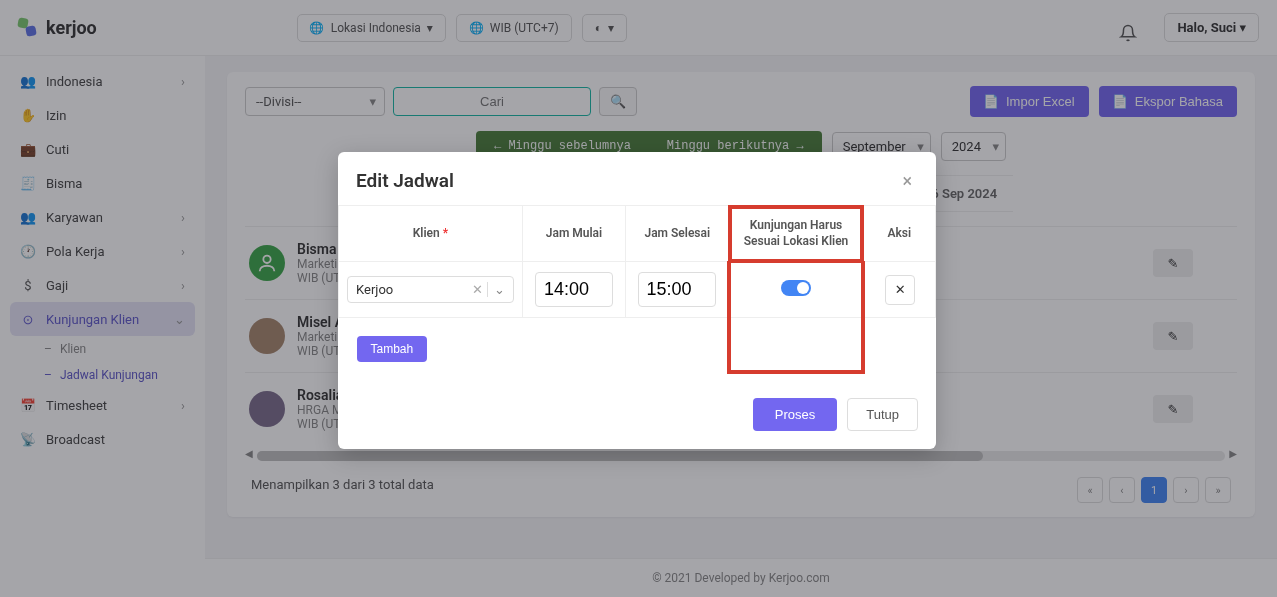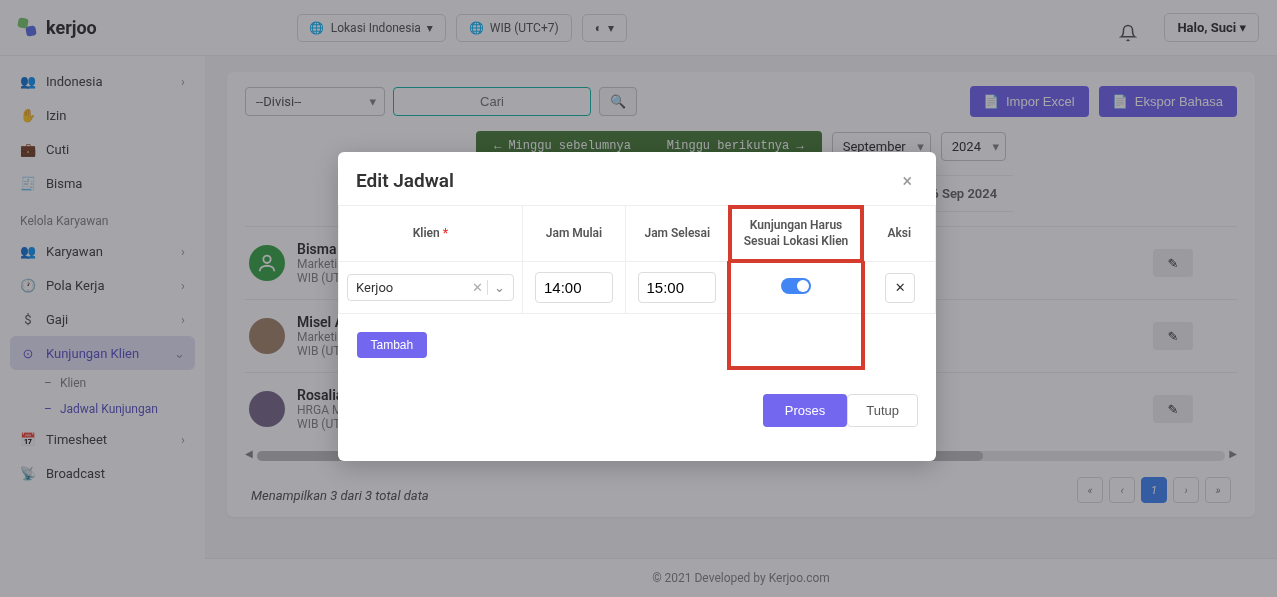--- a/index.html
+++ b/index.html
@@ -54,21 +54,21 @@
 .emp-edit { margin-left:auto; width:40px; height:28px; background:#eee; border-radius:4px; display:flex; align-items:center; justify-content:center; cursor:pointer;}
 
 .days-header { display:flex; margin-top:6px; gap:0; font-weight:600; font-size:13px; color:#666; margin-left:620px;}
 .day-col { padding:10px 16px; border-top:1px solid #eee; border-bottom:1px solid #eee; }
 .day-col.active{ background:#e6f3e3; color:#3a6b2f; }
 
 .scrollbar-h { height:10px; background:#e8e8e8; border-radius:5px; position:relative; margin-top:6px;}
 .scrollbar-thumb{ position:absolute; left:0; width:75%; height:100%; background:#bfbfbf; border-radius:5px;}
 .scroll-arrow{ font-size:10px; color:#888; }
 
-.footer-row { display:flex; align-items:flex-end; padding:16px 6px 4px; font-size:13px; color:#555;font-style:italic;}
+.footer-row { display:flex; align-items:flex-start; padding:16px 6px 4px; font-size:13px; color:#555;}
 .pager { margin-left:auto; display:flex; gap:6px; align-items:center; }
 .pager-btn { width:26px; height:26px; border:1px solid #ddd; border-radius:4px; display:flex; align-items:center; justify-content:center; font-size:11px; color:#888; cursor:pointer; background:#fff;}
 .pager-btn.active{ background:#4285f4; color:#fff; border-color:#4285f4; }
 
 .bottom { text-align:center; padding:12px; font-size:12px; color:#888; background:#fff; border-top:1px solid #eee;}
 
 
 .overlay { position:absolute; inset:0; background:rgba(30,30,40,0.4); }
 .modal { position:absolute; left:338px; top:152px; width:598px; background:#fff; border-radius:6px; box-shadow:0 6px 24px rgba(0,0,0,0.2); }
 .modal-hdr { padding:16px 18px 12px; display:flex; align-items:center; }
@@ -82,26 +82,26 @@
 .time-col { width:100px; }
 .toggle-col { width:130px; }
 .aksi-col { width:70px; }
 .highlight-th { outline:4px solid #d63c2e; outline-offset:-3px; }
 .highlight-td { border-left:4px solid #d63c2e !important; border-right:4px solid #d63c2e !important; }
 .highlight-td.last { border-bottom:4px solid #d63c2e !important; }
 .req { color:#e33; }
 .sel-klien { display:flex; align-items:center; border:1px solid #ddd; border-radius:4px; padding:5px 8px; font-size:13px; text-align:left;}
 .sel-klien .clear{ margin-left:auto; color:#aaa; cursor:pointer; padding:0 4px;}
 .sel-klien .dd{ border-left:1px solid #ddd; padding-left:6px; color:#888;}
-.time-input { border:1px solid #ddd; border-radius:4px; padding:6px 8px; font-size:15px; width:78px; text-align:left;}
+.time-input { border:1px solid #ddd; border-radius:4px; padding:6px 8px; font-size:18px; width:78px; text-align:left;}
 .toggle { width:30px; height:16px; background:#4285f4; border-radius:10px; position:relative; display:inline-block; cursor:pointer;}
 .toggle::after{ content:""; position:absolute; width:12px; height:12px; background:#fff; border-radius:50%; right:2px; top:2px;}
 .aksi-x { width:30px; height:30px; border:1px solid #ddd; border-radius:4px; display:flex; align-items:center; justify-content:center; cursor:pointer; margin:0 auto;}
 .tambah-btn { background:#7367f0; color:#fff; border:none; border-radius:4px; padding:6px 14px; font-size:12px; cursor:pointer; margin:8px 17px 0 10px;}
-.modal-ftr { padding:14px 18px 34px; display:flex; justify-content:flex-end; }
+.modal-ftr { padding:14px 18px 18px; display:flex; justify-content:flex-end; gap:10px; }
 .btn-proses { background:#7367f0; color:#fff; border:none; border-radius:4px; padding:8px 22px; font-size:13px; cursor:pointer;}
 .btn-tutup { background:#fff; color:#555; border:1px solid #ddd; border-radius:4px; padding:8px 18px; font-size:13px; cursor:pointer;}
 </style>
 </head>
 <body>
 
 <div class="header">
   <div class="logo">
     <span class="logo-icon"></span>
     <span>kerjoo</span>
@@ -146,21 +146,20 @@
       </div>
     <div class="sb-item">
         <span class="sb-icon">💼</span>
         <span>Cuti</span>
       </div>
     <div class="sb-item">
         <span class="sb-icon">🧾</span>
         <span>Bisma</span>
       </div>
 
-    <div class="sb-heading">Kelola Karyawan</div>
     <div class="sb-item">
         <span class="sb-icon">👥</span>
         <span>Karyawan</span>
         <span class="chev">›</span>
       </div>
     <div class="sb-item">
         <span class="sb-icon">🕐</span>
         <span>Pola Kerja</span>
         <span class="chev">›</span>
       </div>

